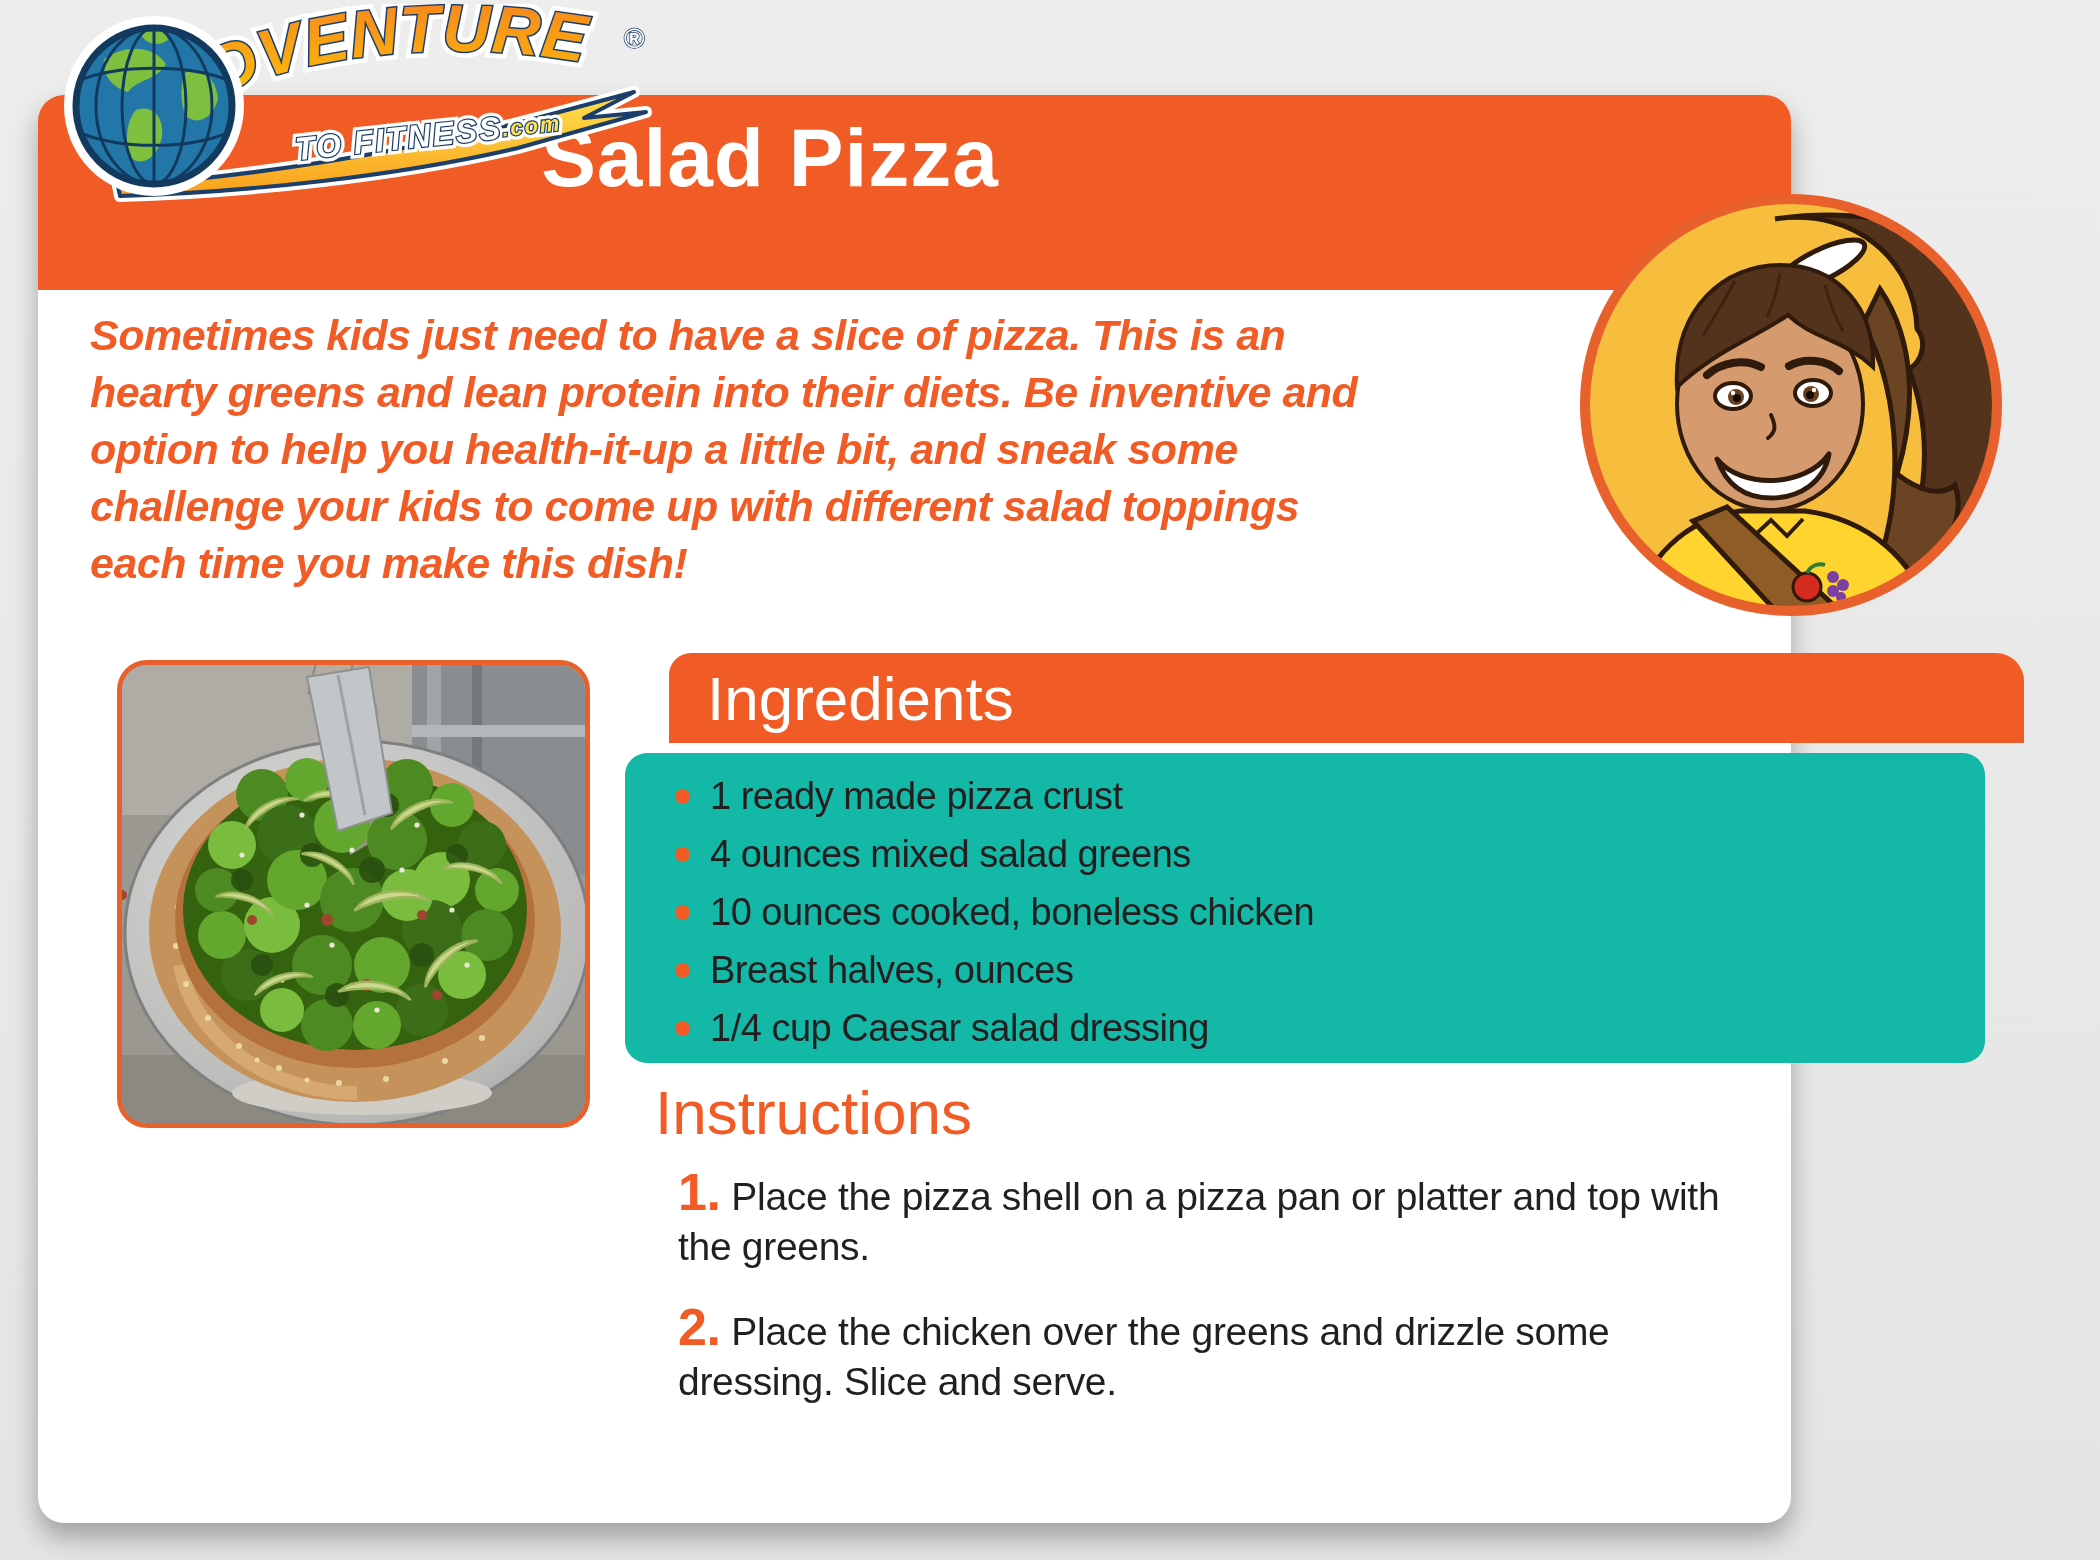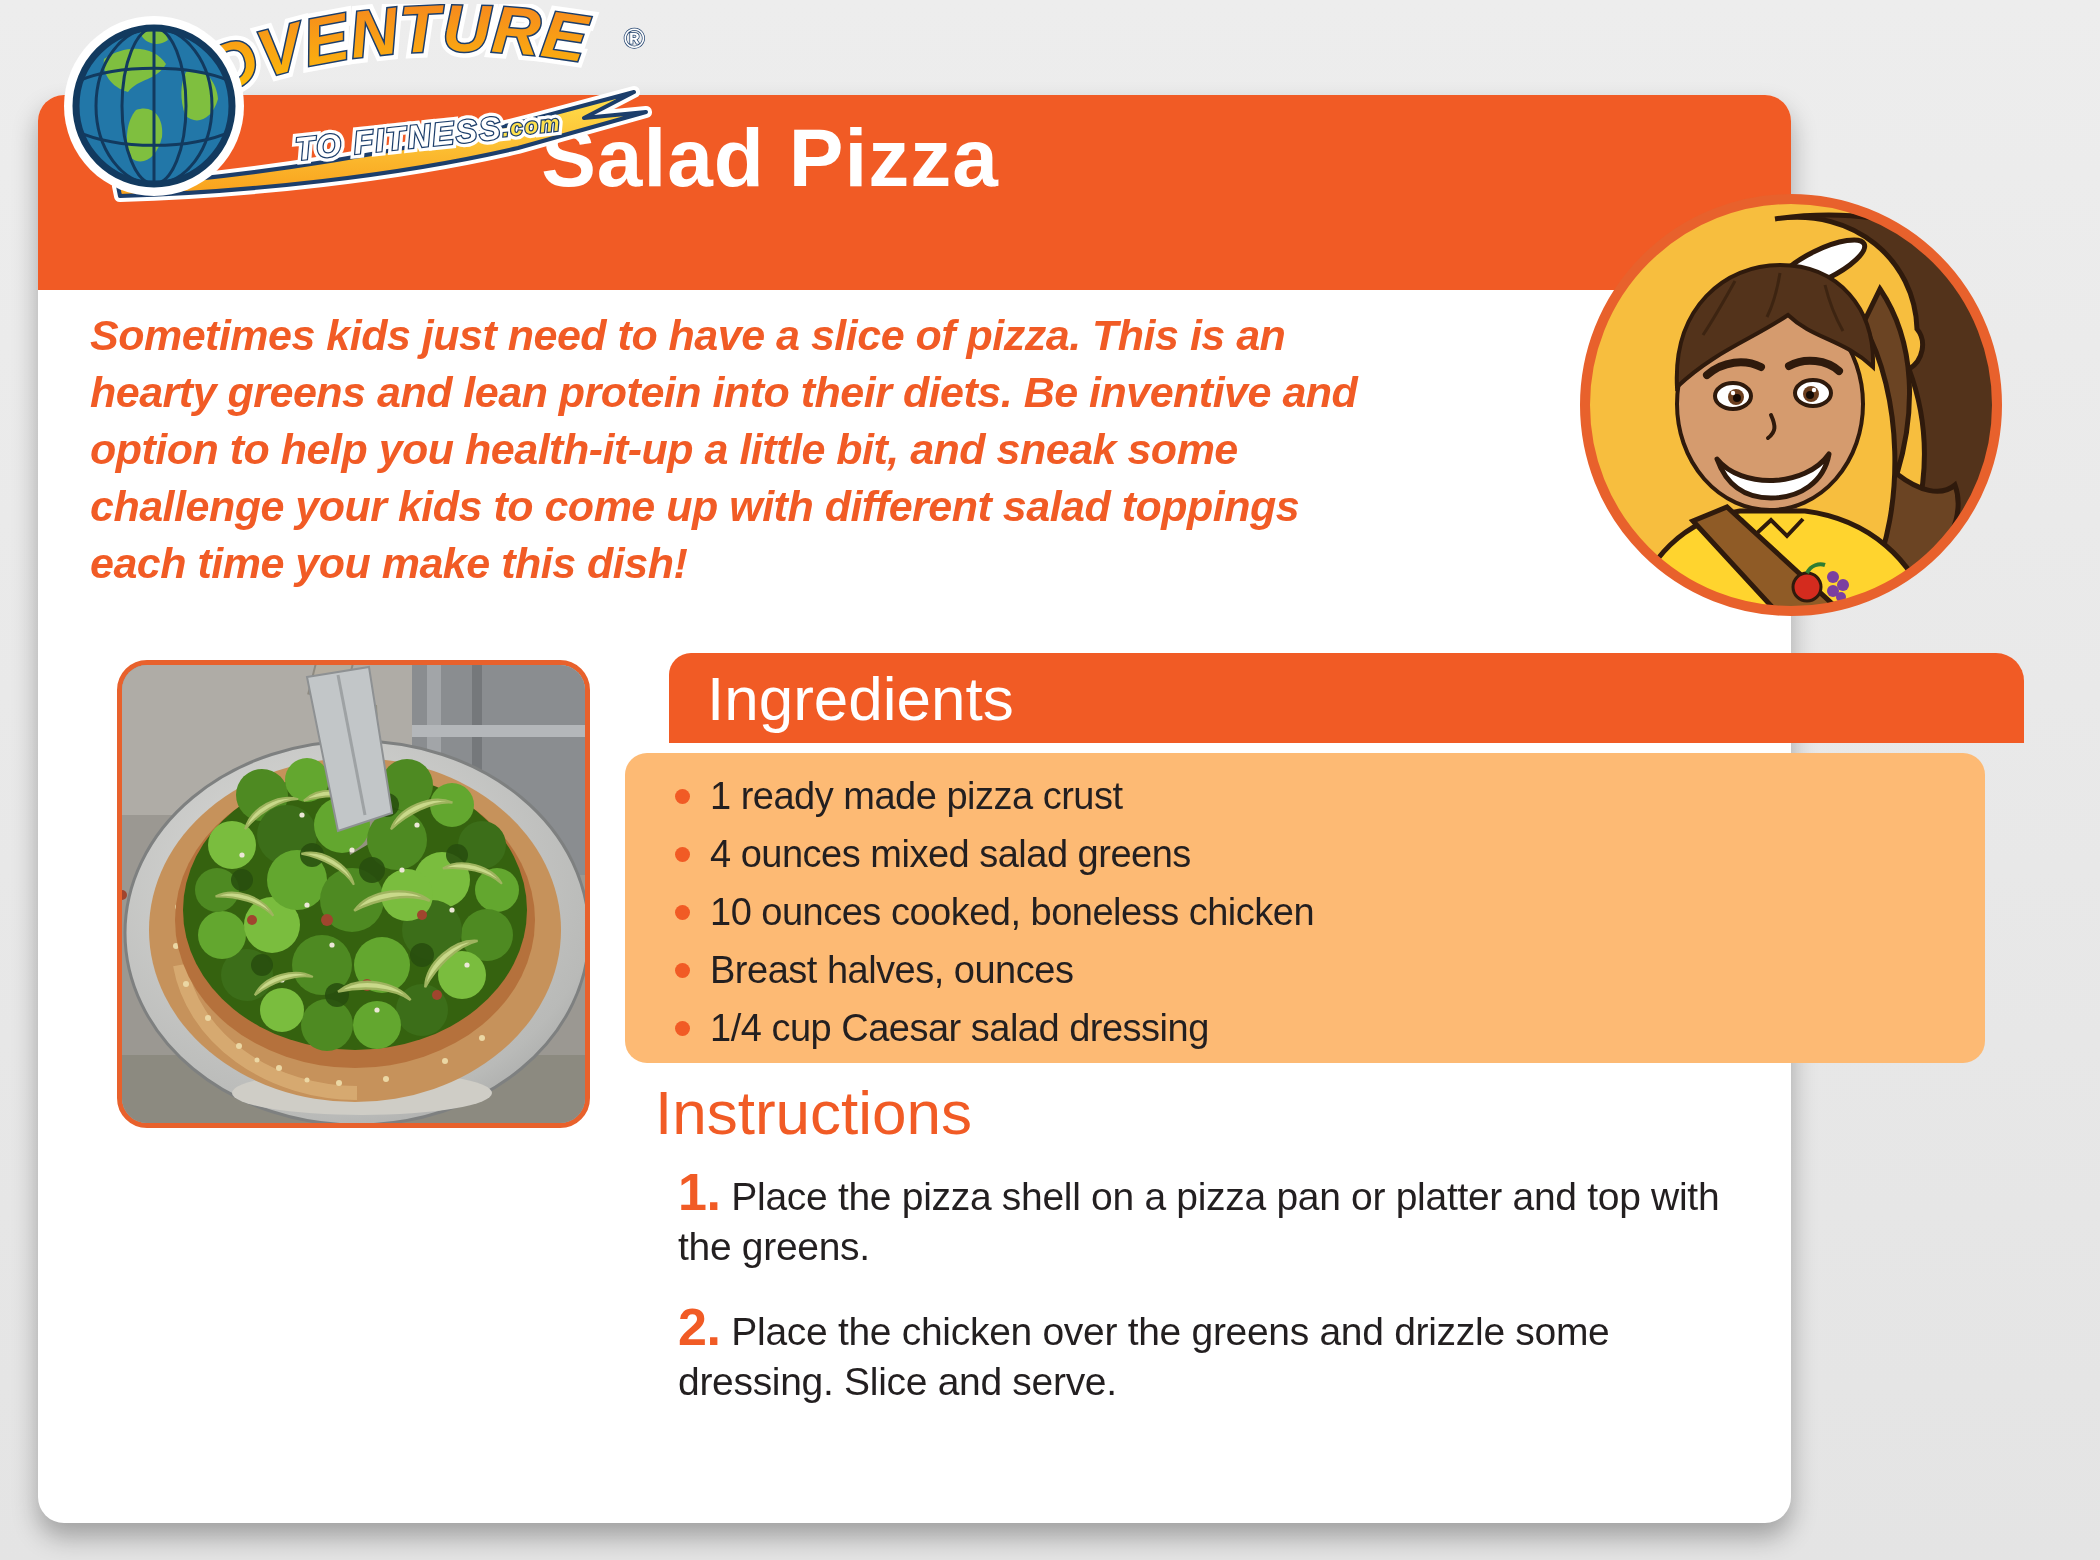--- a/index.html
+++ b/index.html
@@ -12,21 +12,21 @@
   .title{position:absolute;left:0;top:16px;width:1464px;margin:0;text-align:center;
         font-size:82px;font-weight:bold;color:#fff;letter-spacing:1px;}
   .avatar{position:absolute;left:1537px;top:94px;width:432px;height:432px;}
   .intro{position:absolute;left:52px;top:212px;width:1470px;font-size:43px;font-weight:bold;
         color:#F15B25;line-height:57px;letter-spacing:-0.5px;font-style:italic;}
   .photo{position:absolute;left:79px;top:565px;width:473px;height:468px;border:5px solid #E8612C;
         border-radius:30px;overflow:hidden;box-sizing:border-box;background:#a7a49e;}
   .ing-bar{position:absolute;left:587px;top:558px;width:1355px;height:90px;background:#F15B25;
         border-radius:22px 28px 0 0;color:#fff;font-size:62px;font-weight:normal;line-height:92px;
         padding-left:38px;box-sizing:border-box;margin-left:44px;}
-  .ing-panel{position:absolute;left:587px;top:658px;width:1360px;height:310px;background:#fdba74;
+  .ing-panel{position:absolute;left:587px;top:658px;width:1360px;height:310px;background:#14b8a6;
         border-radius:22px;padding:14px 0 0 50px;box-sizing:border-box;}
   .ing-item{display:flex;align-items:center;height:58px;font-size:38px;color:#231F20;
         letter-spacing:-0.5px;}
   .dot{width:15px;height:15px;border-radius:50%;background:#F15B25;margin-right:20px;flex:none;}
   .inst-title{position:absolute;left:617px;top:982px;margin:0;font-size:62px;font-weight:normal;
         color:#F15B25;}
   .steps{position:absolute;left:640px;top:1072px;width:1045px;}
   .step{margin:0 0 30px 0;font-size:39px;line-height:50px;color:#231F20;letter-spacing:-0.3px;}
   .num{font-size:52px;font-weight:bold;color:#F15B25;}
   .logo{position:absolute;left:44px;top:4px;width:612px;height:206px;z-index:5;}

